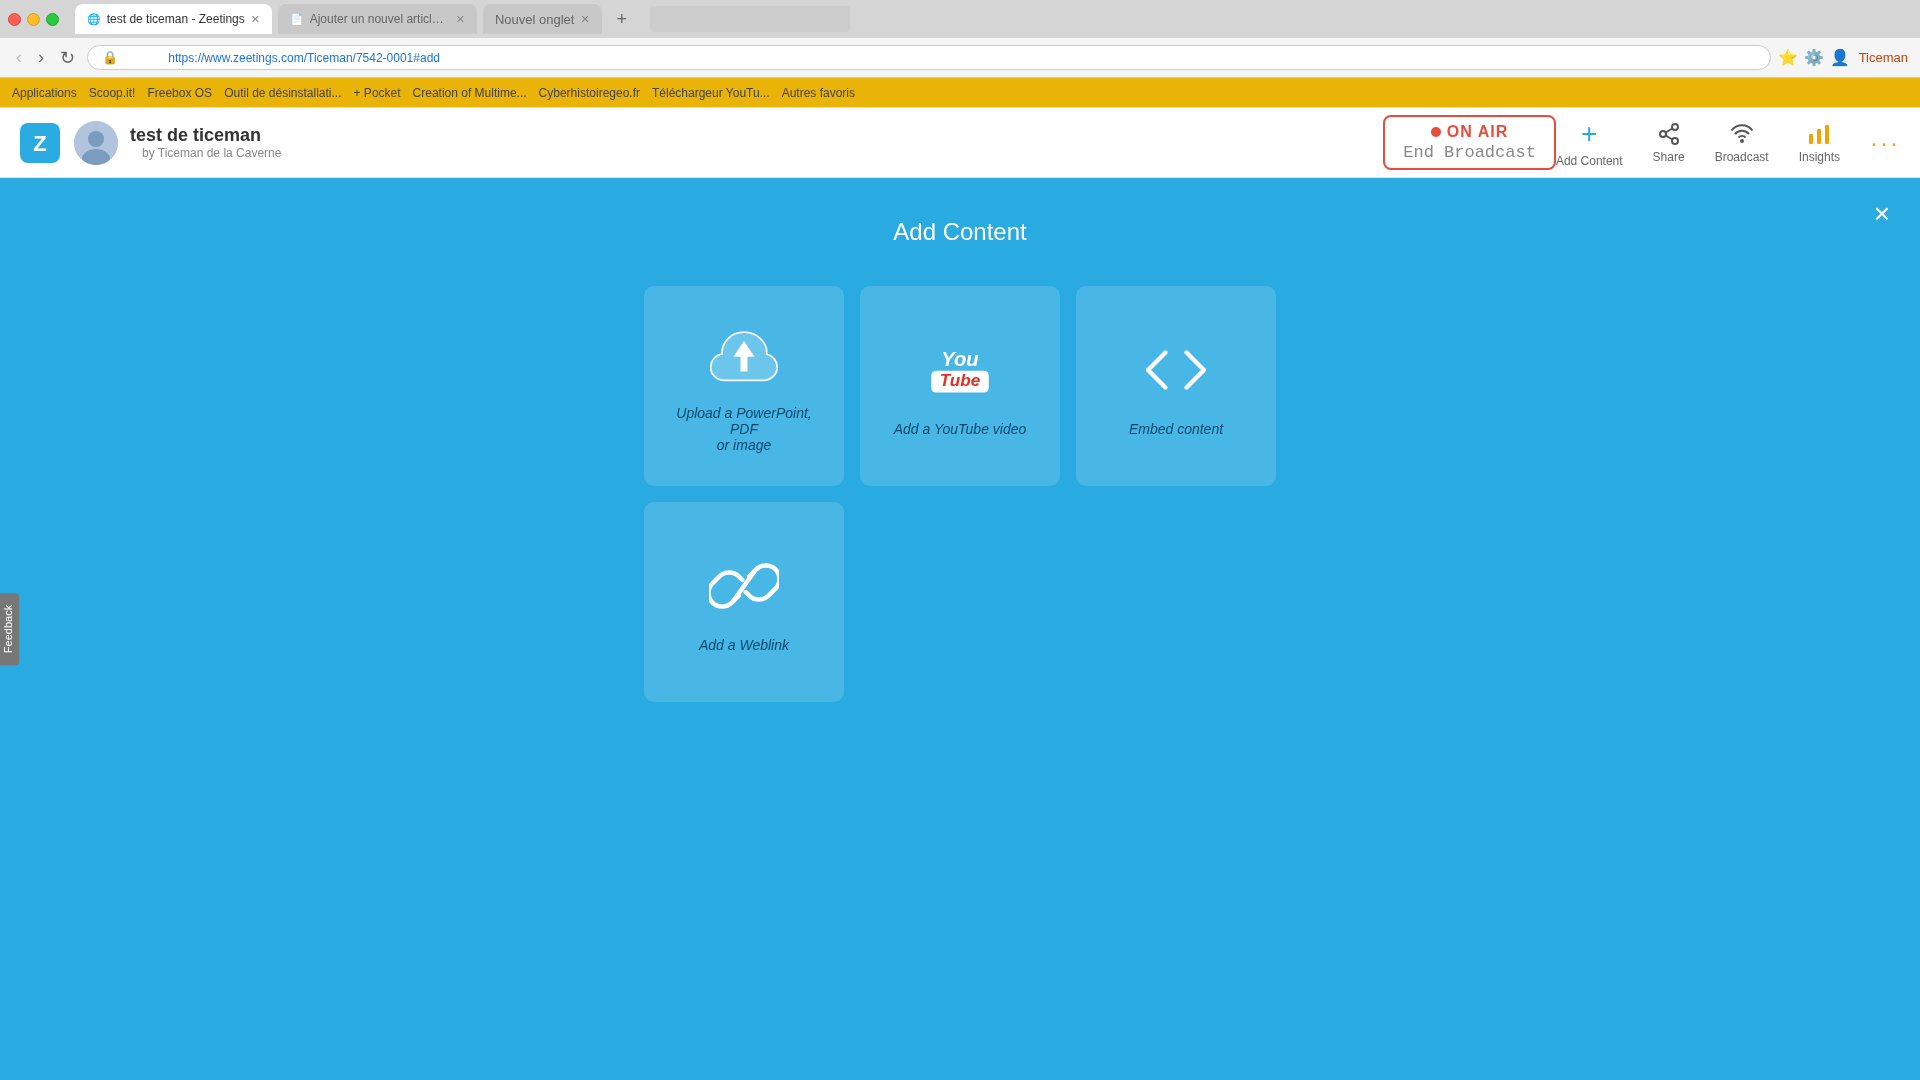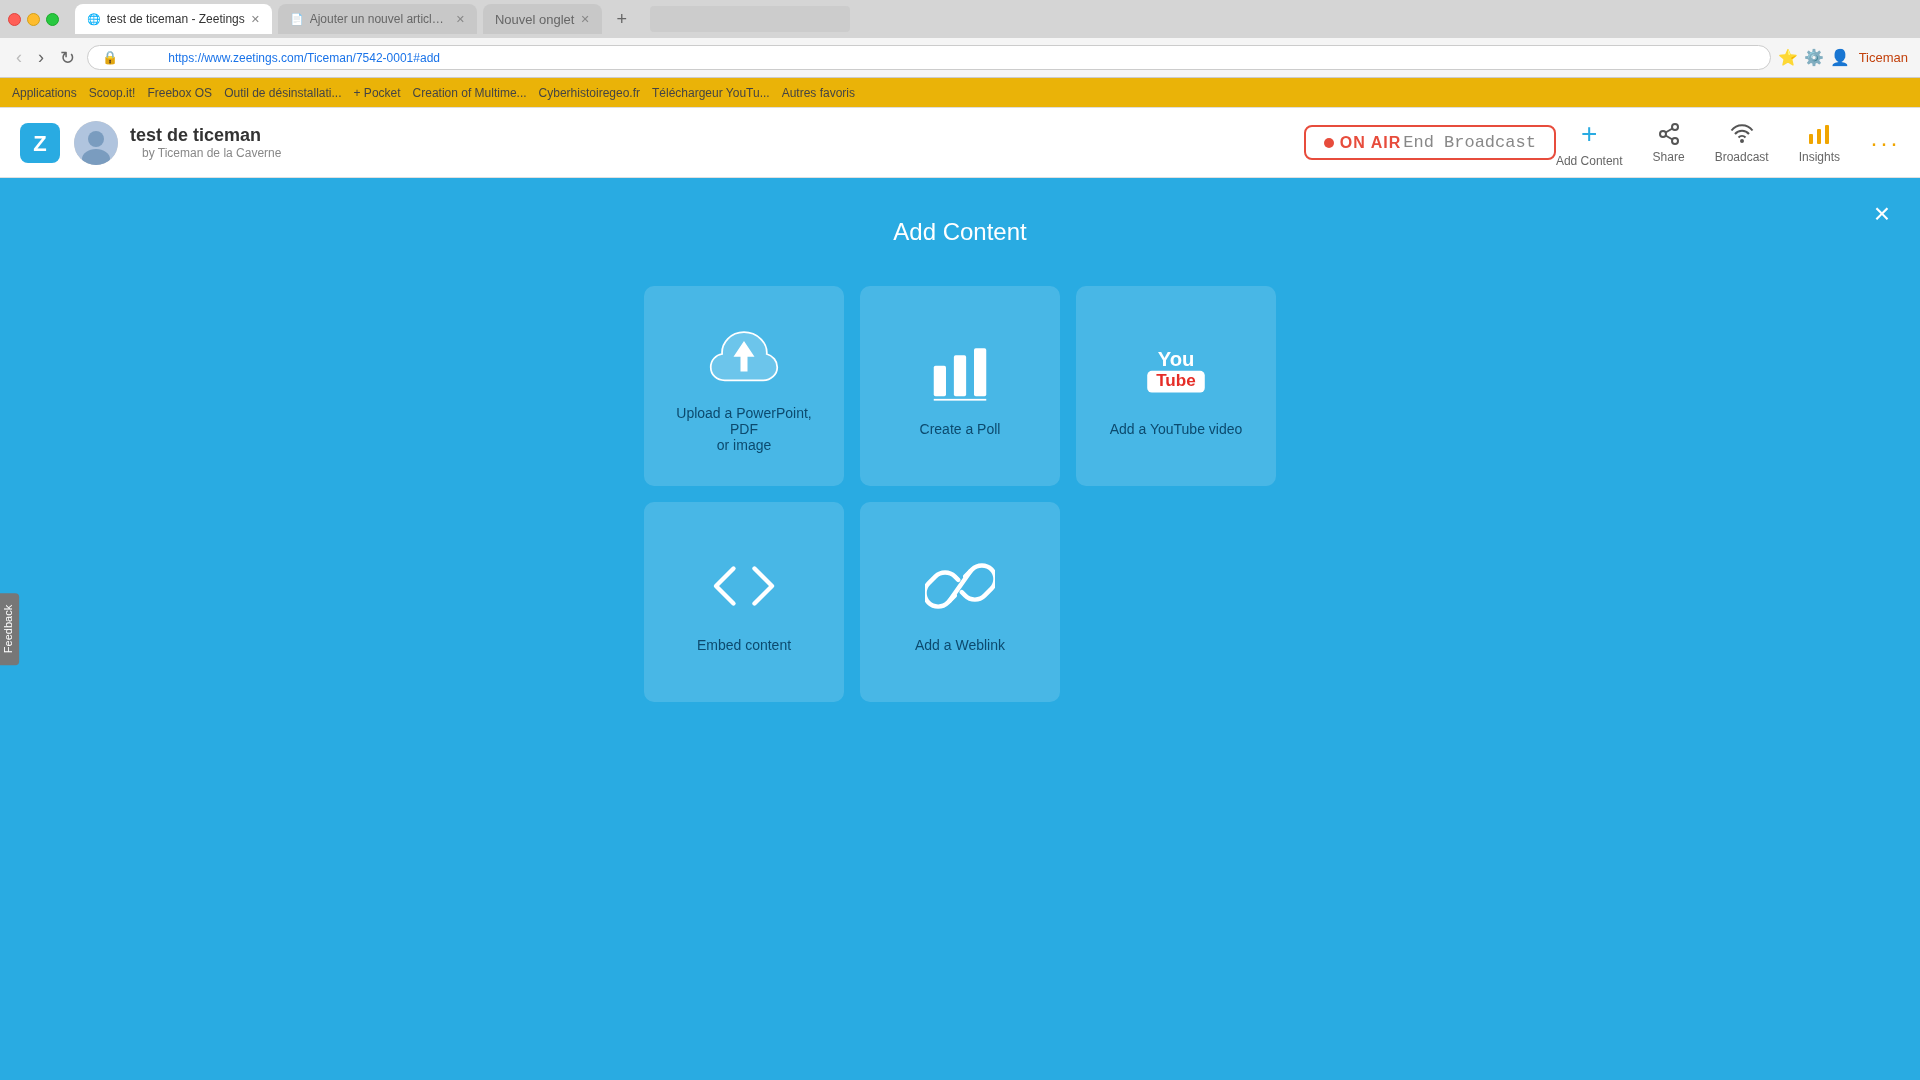--- a/index.html
+++ b/index.html
@@ -31,40 +31,40 @@
     .bookmark-item { white-space: nowrap; cursor: pointer; }
 
     
     .app-header { display: flex; align-items: center; background: #fff; height: 70px; padding: 0 20px; border-bottom: 1px solid #e0e0e0; position: relative; z-index: 10; }
     .app-logo { width: 40px; height: 40px; margin-right: 14px; }
     .user-avatar { width: 44px; height: 44px; border-radius: 50%; background: #ccc; overflow: hidden; margin-right: 12px; }
     .presentation-info { flex: 1; }
     .presentation-title { font-size: 18px; font-weight: 600; color: #333; }
     .presentation-sub { font-size: 12px; color: #888; margin-left: 12px; }
 
-    .on-air-btn { display: flex; align-items: center; justify-content: center; background: #fff; border: 2px solid #e74c3c; border-radius: 8px; padding: 6px 18px; cursor: pointer; gap: 2px; }
+    .on-air-btn { display: flex; flex-direction: column; align-items: center; justify-content: center; background: #fff; border: 2px solid #e74c3c; border-radius: 8px; padding: 6px 18px; cursor: pointer; gap: 2px; }
     .on-air-top { display: flex; align-items: center; gap: 6px; }
     .on-air-dot { width: 10px; height: 10px; border-radius: 50%; background: #e74c3c; }
     .on-air-text { font-size: 16px; font-weight: 700; color: #e74c3c; letter-spacing: 1px; }
     .end-broadcast-text { font-size: 17px; color: #888; font-family: Liberation Mono, monospace; }
 
     .header-actions { display: flex; align-items: center; gap: 30px; margin-left: auto; }
     .header-action { display: flex; flex-direction: column; align-items: center; gap: 4px; cursor: pointer; color: #555; }
     .header-action-icon { font-size: 22px; }
     .header-action-label { font-size: 12px; color: #666; }
     .more-btn { font-size: 24px; color: #f0a500; cursor: pointer; letter-spacing: 2px; }
 
     
     .main-area { background: #29abe2; width: 100%; height: calc(1080px - 38px - 40px - 30px - 70px); position: relative; display: flex; flex-direction: column; align-items: center; }
 
     .close-btn { position: absolute; top: 20px; right: 30px; font-size: 28px; color: #fff; cursor: pointer; font-weight: 300; }
 
     .cards-grid { display: grid; grid-template-columns: repeat(3, 200px); grid-template-rows: repeat(2, 200px); gap: 16px; justify-content: center; margin-top: 10px; }
 
-    .card { background: rgba(255,255,255,0.15); border-radius: 10px; display: flex; flex-direction: column; align-items: center; justify-content: center; gap: 16px; cursor: pointer; transition: background 0.2s; padding: 20px; }
+    .card { background: rgba(255,255,255,0.15); border-radius: 10px; display: flex; flex-direction: column; align-items: center; justify-content: center; gap: 16px; cursor: pointer; transition: background 0.2s; padding: 20px; font-style: italic; }
     .card-label { font-size: 14px; color: #0c4a6e; text-align: center; font-weight: 400; }
 
     
     .icon-svg { width: 70px; height: 70px; fill: #fff; }
   </style>
 </head>
 <body>
 
 <div class="browser-chrome">
 
@@ -209,29 +209,20 @@
 
     <div class="card">
       <svg class="icon-svg" viewBox="0 0 80 70">
         <path d="M40 10 C25 10 14 22 15 35 C8 36 2 42 2 50 C2 59 9 65 18 65 L62 65 C71 65 78 58 78 50 C78 43 73 37 66 35 C67 22 55 10 40 10Z" fill="rgba(255,255,255,0.2)" stroke="white" stroke-width="2"></path>
         <polygon points="40,20 28,38 36,38 36,55 44,55 44,38 52,38" fill="white"></polygon>
       </svg>
       <span class="card-label" style="white-space:pre-line;">Upload a PowerPoint, PDF
 or image</span>
     </div>
 
-    <div class="card">
-      <svg class="icon-svg" viewBox="0 0 80 70">
-        <rect x="10" y="30" width="14" height="35" rx="2" fill="white"></rect>
-        <rect x="33" y="18" width="14" height="47" rx="2" fill="white"></rect>
-        <rect x="56" y="10" width="14" height="55" rx="2" fill="white"></rect>
-        <rect x="10" y="68" width="60" height="2" fill="white"></rect>
-      </svg>
-      <span class="card-label">Create a Poll</span>
-    </div>
 
     <div class="card">
       <svg class="icon-svg" viewBox="0 0 90 70">
 
         <text x="45" y="30" text-anchor="middle" fill="white" font-size="26" font-weight="900" font-family="Arial, sans-serif">You</text>
 
         <rect x="8" y="36" width="74" height="28" rx="6" fill="white"></rect>
         <text x="45" y="56" text-anchor="middle" fill="#e52d27" font-size="22" font-weight="900" font-family="Arial, sans-serif">Tube</text>
       </svg>
       <span class="card-label">Add a YouTube video</span>

